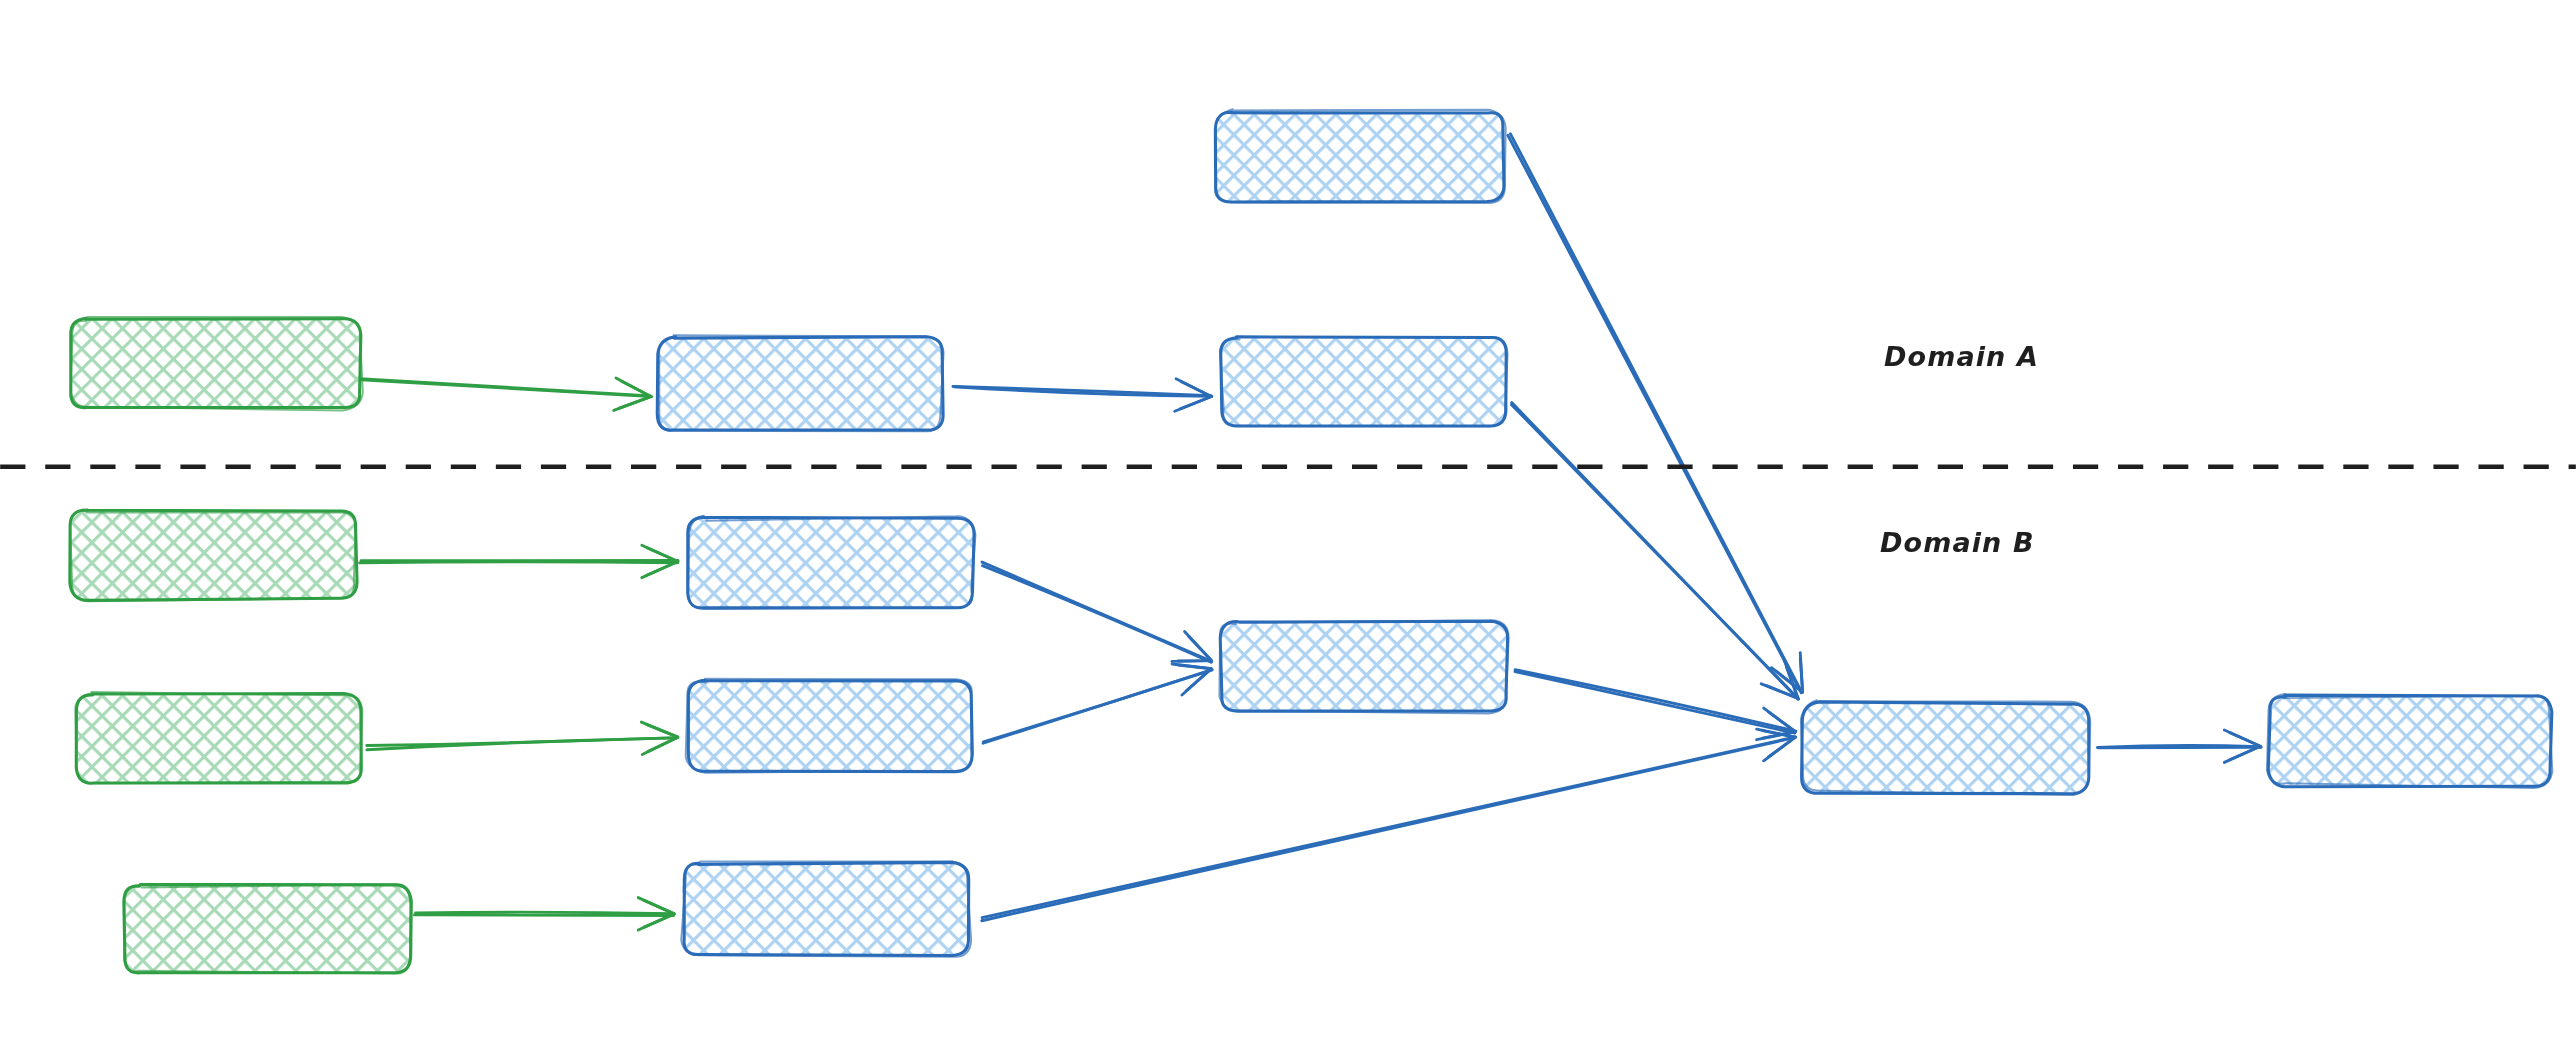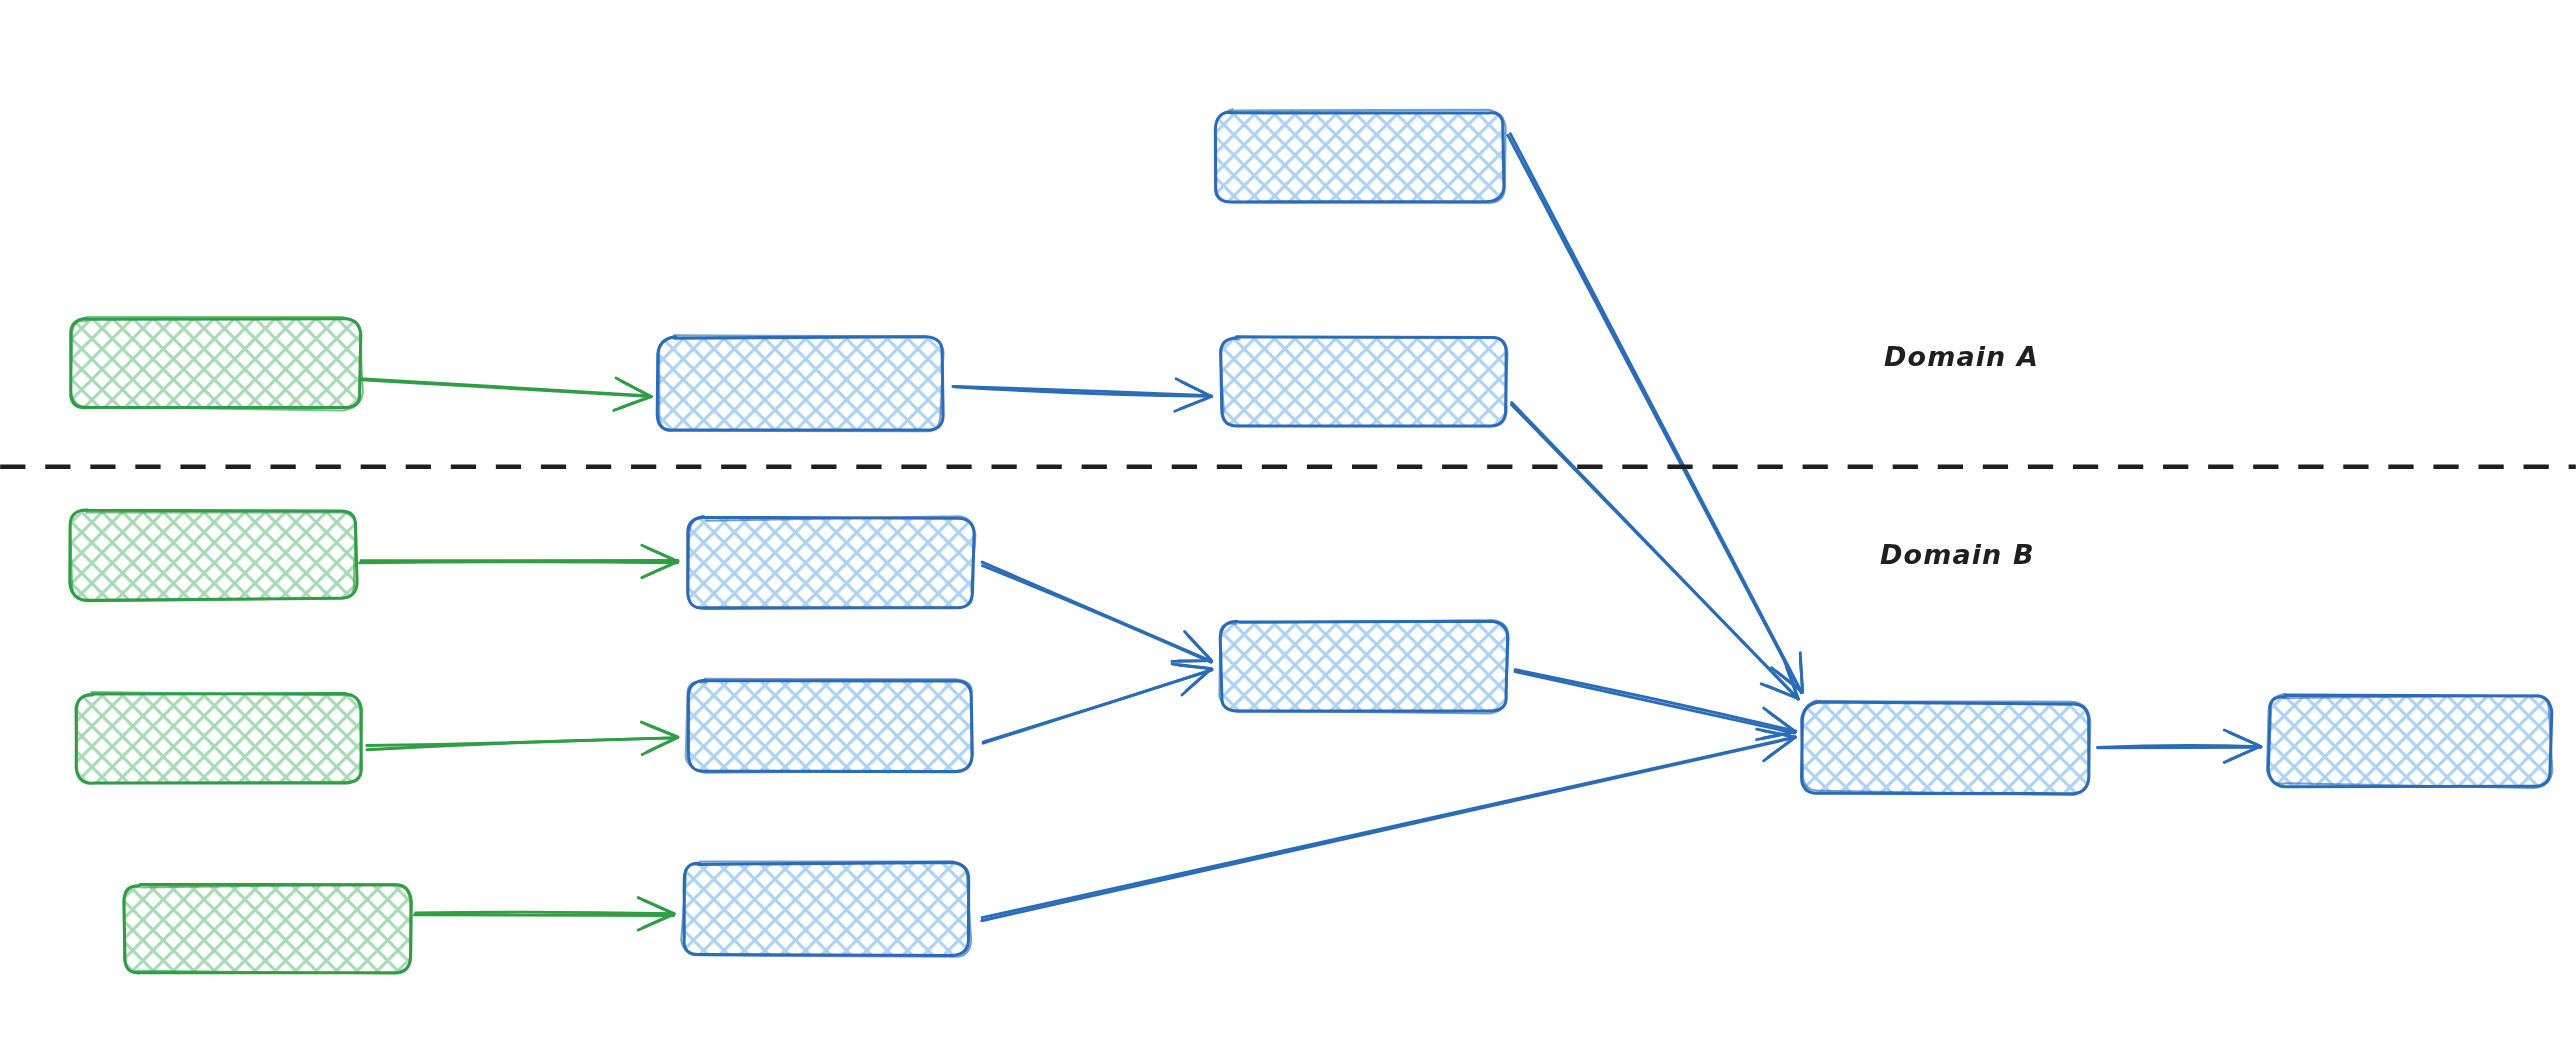--- a/index.html
+++ b/index.html
@@ -197,16 +197,16 @@
         <g>
           <path d="M 2536.1 771.9 L 2812.6 773.0 Q 2829.2 773.2 2831.0 791.1 L 2828.8 853.7 Q 2829.9 871.4 2813.0 871.3 L 2535.3 871.4 Q 2517.5 871.6 2517.6 853.9 L 2518.0 790.6 Q 2517.6 771.2 2535.3 771.6" fill="url(#hatch-blue)" stroke="none"></path>
           <path d="M 2535.2 771.3 L 2812.6 772.3 Q 2828.7 771.0 2831.4 790.1 L 2829.4 853.9 Q 2830.4 872.4 2812.1 872.4 L 2534.8 873.1 Q 2519.1 871.4 2516.7 854.5 L 2518.9 789.7 Q 2516.8 771.8 2535.7 773.3" fill="none" stroke="#2b6cb8" stroke-width="3.4" stroke-linecap="round" stroke-linejoin="round" opacity="1"></path>
           <path d="M 2533.2 774.7 L 2812.0 771.8 Q 2828.1 769.4 2828.3 790.5 L 2832.0 856.2 Q 2829.1 873.6 2811.1 874.4 L 2536.5 869.1 Q 2518.6 872.4 2515.3 854.9 L 2517.0 788.7 Q 2517.3 772.6 2535.3 770.1" fill="none" stroke="#2b6cb8" stroke-width="2.2" stroke-linecap="round" stroke-linejoin="round" opacity="0.65"></path>
         </g>
       </g>
   </svg>
 
   <div class="lane-label" id="lane-label-a" style="left: 1884px; top: 341px;">Domain A</div>
 
-  <div class="lane-label" id="lane-label-b" style="left: 1880px; top: 539px;">Domain B</div>
+  <div class="lane-label" id="lane-label-b" style="left: 1880px; top: 527px;">Domain B</div>
 
 </div>
 
 
 </body></html>

